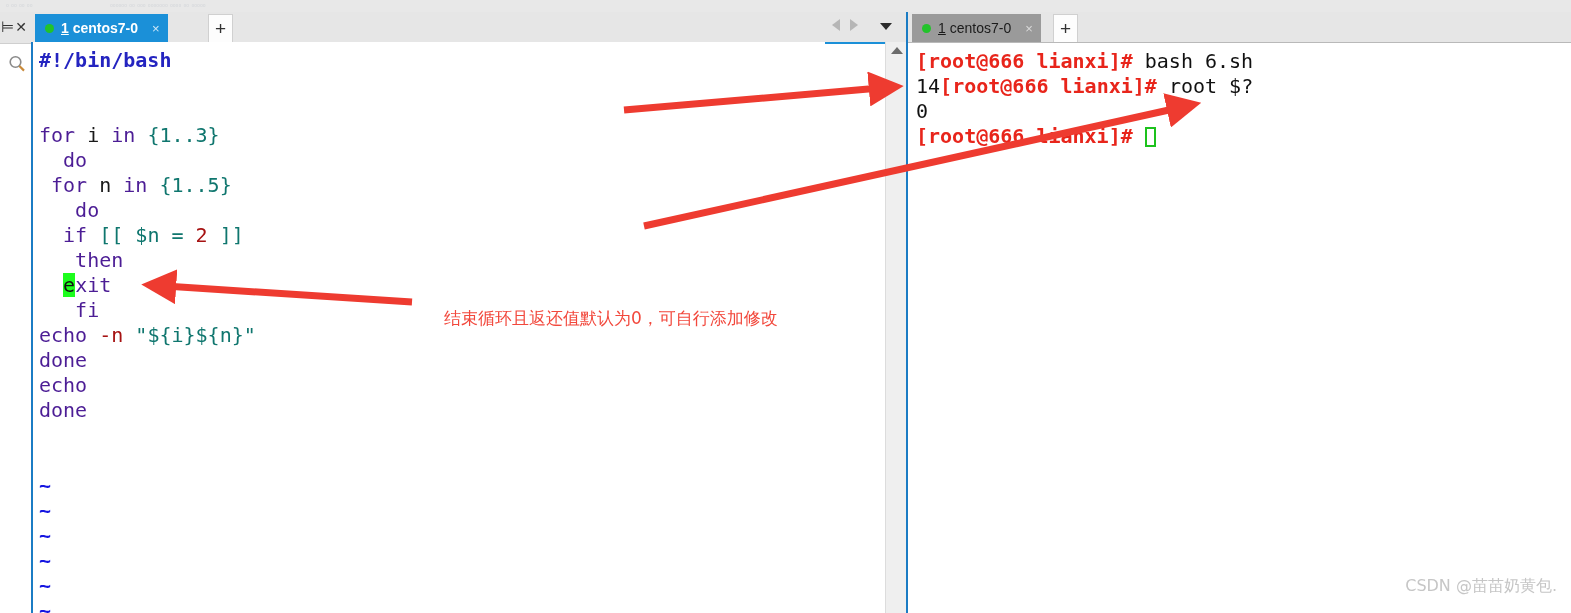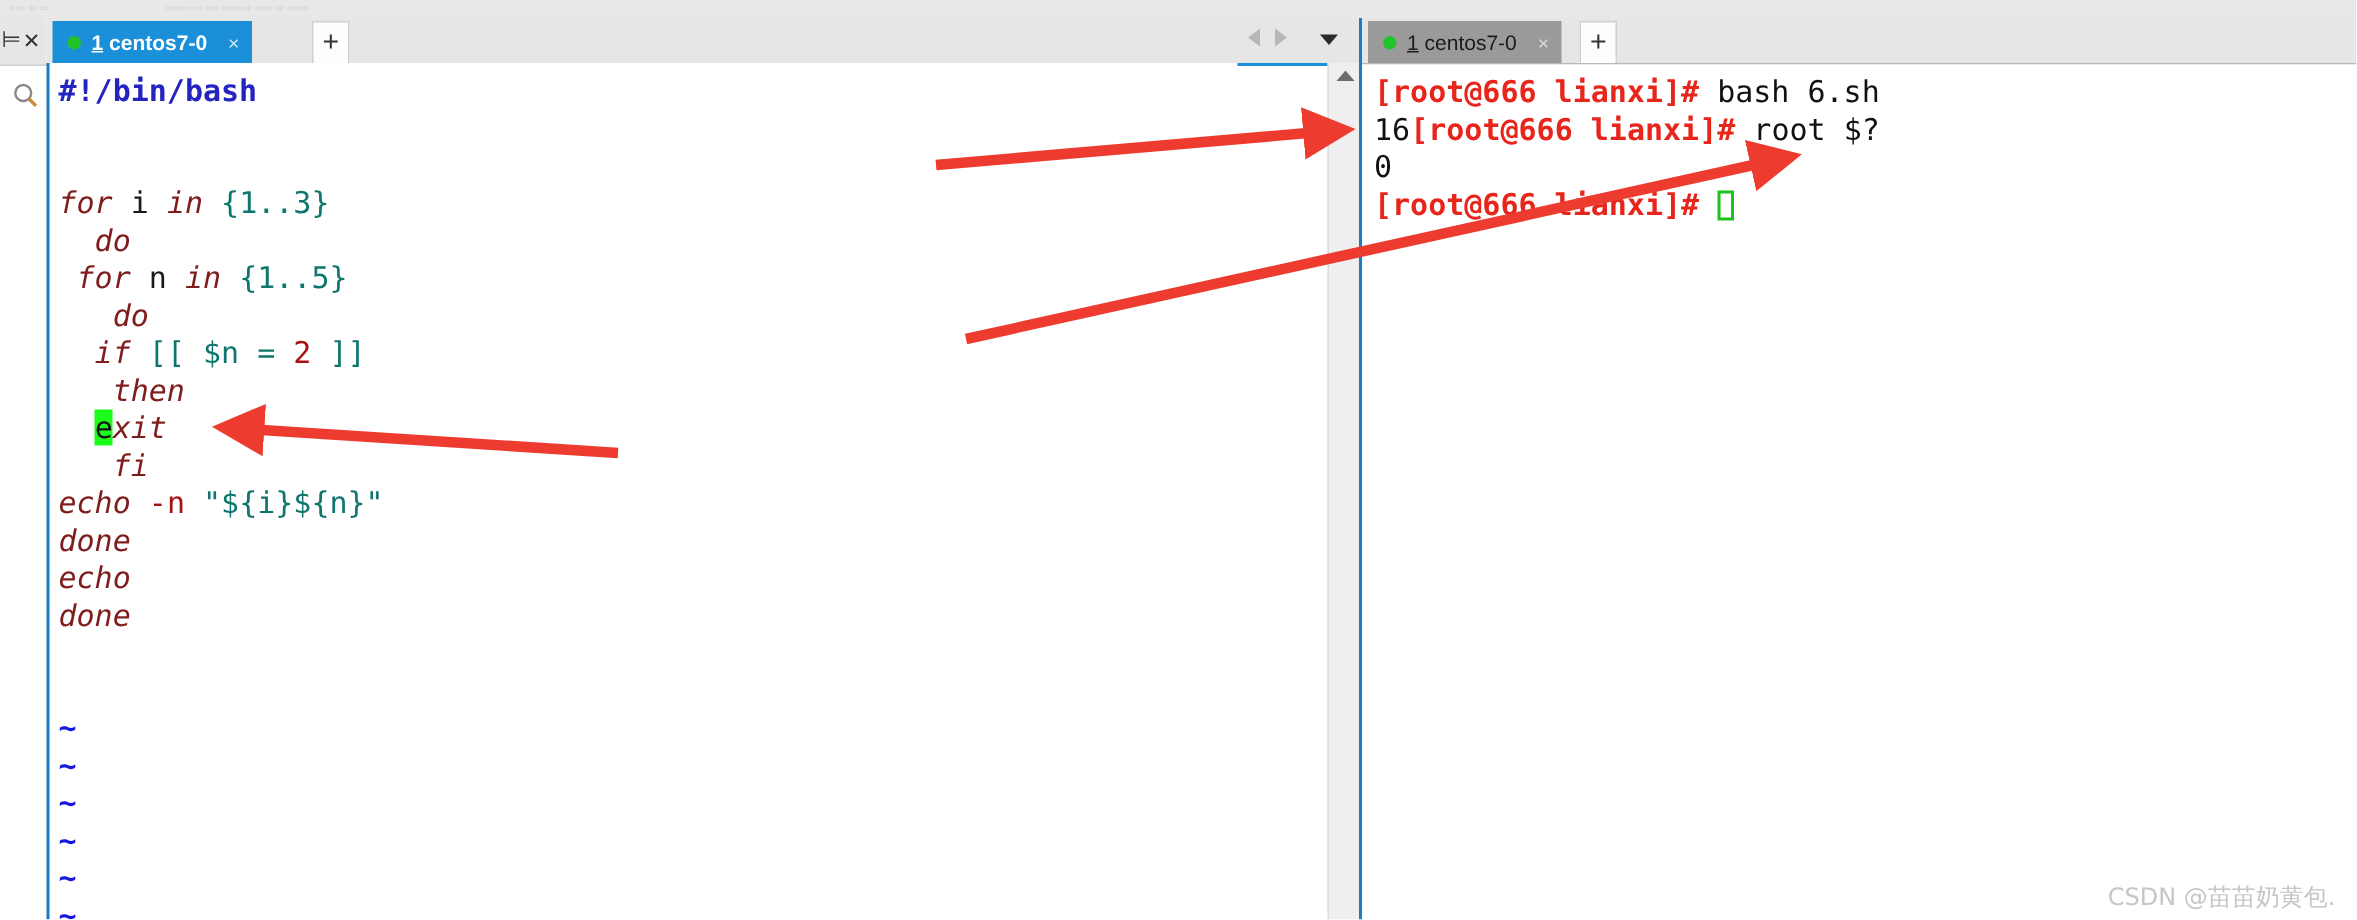--- a/index.html
+++ b/index.html
@@ -95,21 +95,21 @@
     border-left:2px solid #1b7cc4;
   }
   .code{
     position:absolute;left:6px;top:6px;right:30px;top:6px;
     font-family:"DejaVu Sans Mono","Liberation Mono",monospace;
     font-size:20px;line-height:25px;white-space:pre;
     color:#111;
   }
   .code .ln{height:25px;}
   .k-hash{color:#2424c0;font-weight:bold;}
-  .k-kw{color:#7f1d1d;font-style:italic;}
+  .k-kw{color:#4c1d95;}
   .k-var{color:#1a1a1a;}
   .k-brace{color:#0f766e;}
   .k-red{color:#a61212;}
   .k-cursor{background:#1dfd1d;color:#111;}
   .k-tilde{color:#1515e0;font-weight:bold;}
 
   
   .vscroll{
     position:absolute;right:0;top:30px;width:22px;height:571px;
     background:#efefef;border-left:1px solid #dcdcdc;
@@ -166,21 +166,21 @@
   }
 
   
   .anno-svg{position:absolute;left:0;top:0;width:1571px;height:613px;pointer-events:none;}
   .anno-text{
     position:absolute;left:444px;top:307px;
     font-family:"DejaVu Sans",sans-serif;
     font-size:17px;color:#f2483c;white-space:nowrap;
   }
   .watermark{
-    position:absolute;right:14px;bottom:4px;
+    position:absolute;right:14px;bottom:16px;
     font-family:"DejaVu Sans",sans-serif;
     font-size:16px;color:#c6c6c6;white-space:nowrap;
   }
 </style>
 </head>
 <body>
 
 <div id="root">
 
   <div class="top-strip">
@@ -233,35 +233,36 @@
     <div class="term-tabbar">
       <div class="term-tab">
         <span class="dot"></span>
         <span class="tlabel"><span class="num">1</span><span> centos7-0</span></span>
         <span class="tclose">×</span>
       </div>
       <div class="term-add">+</div>
     </div>
     <div class="term-body" id="term-lines">
         <div class="term-line" style="top: 6px; left: 8px;"><span class="t-prompt">[root@666 lianxi]#</span><span class="t-cmd"> bash 6.sh</span></div>
-        <div class="term-line" style="top: 31px; left: 8px;"><span class="t-cmd">16</span><span class="t-prompt">[root@666 lianxi]#</span><span class="t-cmd"> root $?</span></div>
+        <div class="term-line" style="top: 31px; left: 8px;"><span class="t-cmd">14</span><span class="t-prompt">[root@666 lianxi]#</span><span class="t-cmd"> root $?</span></div>
         <div class="term-line" style="top: 56px; left: 8px;"><span class="t-cmd">0</span></div>
         <div class="term-line" style="top: 81px; left: 8px;"><span class="t-prompt">[root@666 lianxi]#</span><span class="t-cmd"> </span><span class="t-cursor"></span></div>
       </div>
   </div>
 
   <svg class="anno-svg">
     <defs>
       <marker id="ah" markerWidth="5" markerHeight="5" refX="1.6" refY="2.5" orient="auto">
         <path d="M0,0 L5,2.5 L0,5 z" fill="#ee3b30"></path>
       </marker>
     </defs>
 
     <path d="M412,302 L165,286" stroke="#ee3b30" stroke-width="7" fill="none" marker-end="url(#ah)"></path>
 
     <path d="M624,110 L880,88" stroke="#ee3b30" stroke-width="7" fill="none" marker-end="url(#ah)"></path>
 
     <path d="M644,226 L1178,108" stroke="#ee3b30" stroke-width="7" fill="none" marker-end="url(#ah)"></path>
   </svg>
 
+  <div class="anno-text">结束循环且返还值默认为0，可自行添加修改</div>
 
   <div class="watermark">CSDN @苗苗奶黄包.</div>
 </div>
 
 </body></html>

